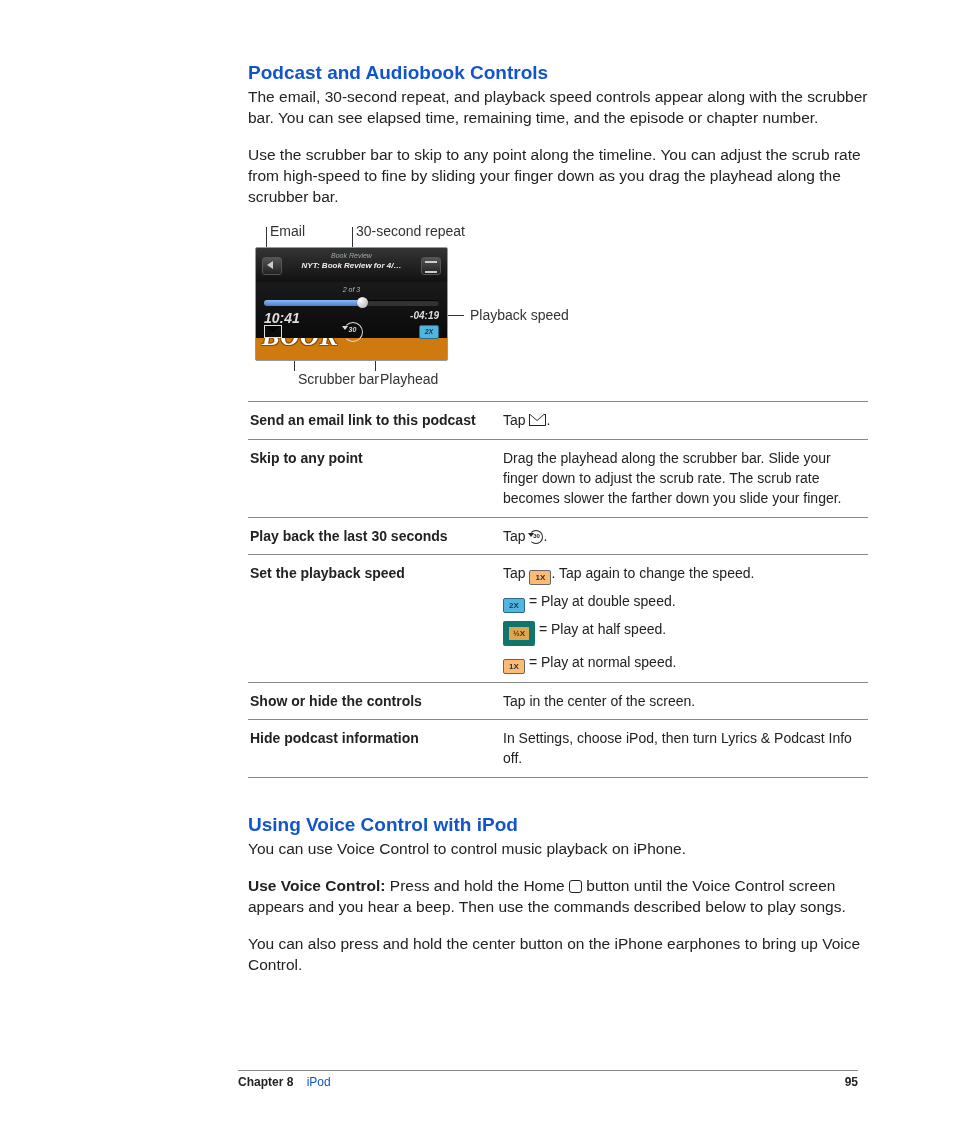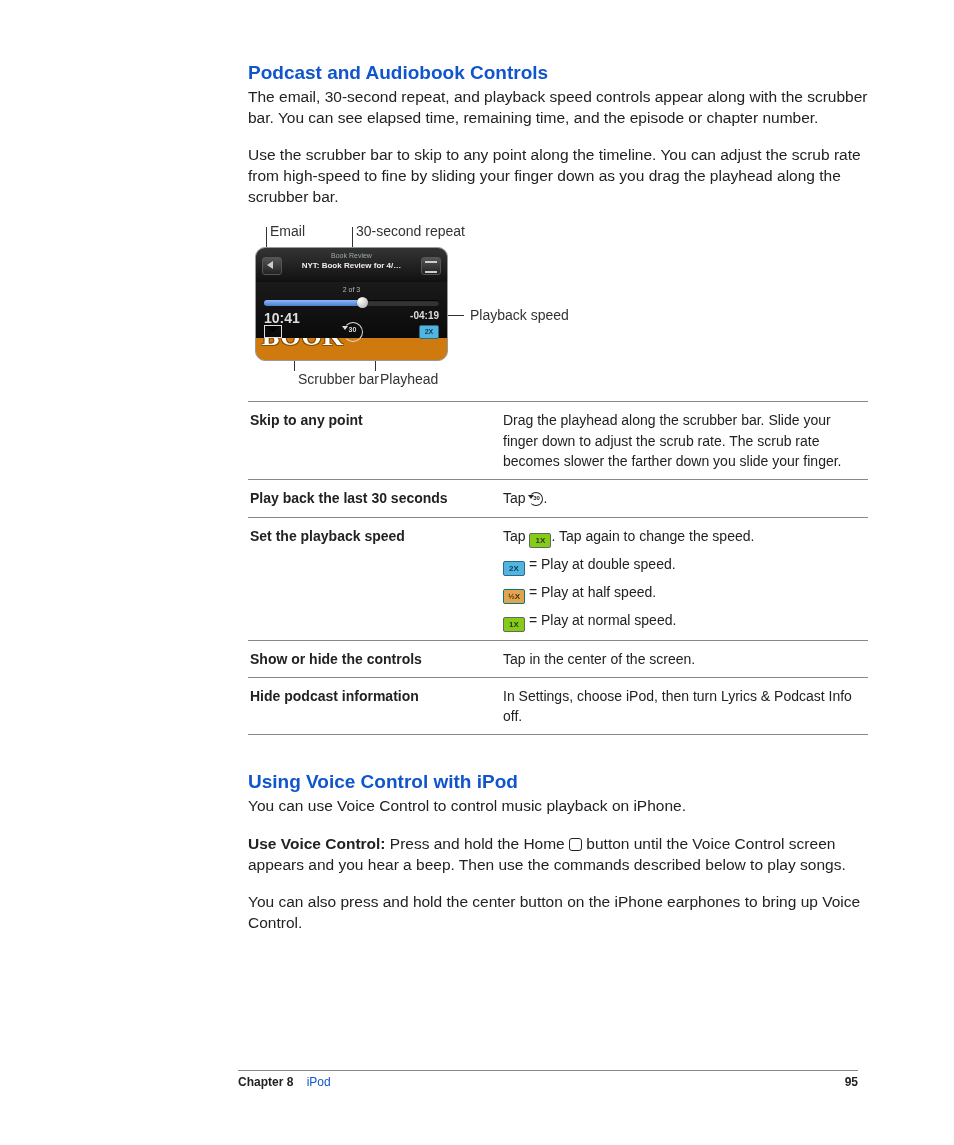--- a/index.html
+++ b/index.html
@@ -8,21 +8,21 @@
   h2{color:#1155cc;font-size:19px;font-weight:700;margin:0 0 2px 0;}
   p{font-size:15.5px;line-height:1.36;margin:0 0 16px 0;color:#222;}
   .note-label{font-style:italic;font-weight:700;}
   .bold{font-weight:700;}
 
   
   .diagram{position:relative;height:170px;margin-top:6px;margin-bottom:8px;}
   .callout{position:absolute;font-size:14px;color:#333;line-height:1.2;}
   .vline{position:absolute;width:1px;background:#333;}
   .hline{position:absolute;height:1px;background:#333;}
-  .player{position:absolute;left:7px;top:24px;width:191px;height:112px;border:1px solid #999;background:#a3a3a3;overflow:hidden;border-radius:10px;}
+  .player{position:absolute;left:7px;top:24px;width:191px;height:112px;border:1px solid #999;background:#a3a3a3;overflow:hidden;border-radius:2px;font-style:italic;}
   .player-top{position:absolute;left:0;top:0;right:0;height:34px;background:linear-gradient(#343434,#111);}
   .player-top .back{position:absolute;left:6px;top:9px;width:18px;height:16px;border:1px solid #555;border-radius:3px;background:linear-gradient(#555,#222);}
   .player-top .back:before{content:"";position:absolute;left:4px;top:3px;border-right:6px solid #ccc;border-top:4px solid transparent;border-bottom:4px solid transparent;}
   .player-top .list{position:absolute;right:6px;top:9px;width:18px;height:16px;border:1px solid #555;border-radius:3px;background:linear-gradient(#555,#222);}
   .player-top .list:before{content:"";position:absolute;left:3px;right:3px;top:3px;height:8px;border-top:2px solid #ccc;border-bottom:2px solid #ccc;}
   .player-top .t1{position:absolute;left:0;right:0;top:4px;text-align:center;color:#9aa;font-size:7px;}
   .player-top .t2{position:absolute;left:0;right:0;top:13px;text-align:center;color:#eee;font-size:8px;font-weight:600;}
   .scrub-area{position:absolute;left:0;top:34px;right:0;height:56px;background:linear-gradient(#1a1a1a,#0a0a0a);}
   .track-count{position:absolute;left:0;right:0;top:4px;text-align:center;font-size:7px;color:#bbb;}
   .scrub{position:absolute;left:8px;right:8px;top:18px;height:6px;background:#333;border-radius:3px;box-shadow:inset 0 1px 1px #000;}
@@ -48,23 +48,23 @@
   table.ctl td{border-top:1px solid #888;border-bottom:1px solid #888;padding:8px 6px 8px 2px;vertical-align:top;line-height:1.45;}
   table.ctl td.k{width:245px;font-weight:700;}
   .icon-env{display:inline-block;width:15px;height:10px;border:1.4px solid #222;position:relative;vertical-align:-1px;}
   .icon-env:before{content:"";position:absolute;left:-1px;top:-1px;border-left:8.5px solid transparent;border-right:8.5px solid transparent;border-top:7px solid #222;}
   .icon-env:after{content:"";position:absolute;left:0px;top:-1px;border-left:7.5px solid transparent;border-right:7.5px solid transparent;border-top:6px solid #fff;}
   .icon-r30{display:inline-block;width:14px;height:14px;position:relative;vertical-align:-3px;}
   .icon-r30 .ring{position:absolute;inset:0;border:1.4px solid #222;border-radius:50%;border-left-color:transparent;}
   .icon-r30 .arr{position:absolute;left:-1px;top:3px;border-top:4px solid #222;border-left:3px solid transparent;border-right:3px solid transparent;}
   .icon-r30 .n{position:absolute;left:0;right:0;top:2px;text-align:center;font-size:6px;font-weight:800;color:#222;}
   .badge{display:inline-block;min-width:18px;height:13px;border-radius:2px;font-size:8px;line-height:13px;text-align:center;font-weight:800;vertical-align:-2px;padding:0 1px;}
-  .b-outline{border:1px solid #666;color:#333;background:#84cc16;}
+  .b-outline{border:1px solid #666;color:#333;background:#fdba74;}
   .b-cyan{background:#52b5e0;border:1px solid #2a6b8a;color:#083a55;}
-  .b-orange{background:#e0a552;border:1px solid #0f766e;color:#4a2f05;}
+  .b-orange{background:#e0a552;border:6px solid #0f766e;color:#4a2f05;}
   .icon-home{display:inline-block;width:11px;height:11px;border:1.4px solid #222;border-radius:3px;vertical-align:-2px;}
 
   
   .footer{position:absolute;left:238px;bottom:56px;width:620px;border-top:1px solid #888;padding-top:4px;font-size:12px;}
   .footer .ch{font-weight:700;}
   .footer .sec{color:#1155cc;margin-left:10px;}
   .footer .pn{position:absolute;right:0;top:4px;font-weight:700;}
 </style>
 </head>
 <body>
@@ -118,20 +118,26 @@
               </div>
             <div class="speed speed-2x">2X</div>
           </div>
         </div>
       </div>
     </div>
 
     
     <table class="ctl">
       <tbody>
+          <tr>
+        <td class="k">Send an email link to this podcast</td>
+        <td>
+          <span>Tap </span><span class="icon-env"></span><span>.</span>
+        </td>
+      </tr>
       <tr>
         <td class="k">Skip to any point</td>
         <td>Drag the playhead along the scrubber bar. Slide your finger down to adjust the scrub rate. The scrub rate becomes slower the farther down you slide your finger.</td>
       </tr>
       <tr>
         <td class="k">Play back the last 30 seconds</td>
         <td>
           <span>Tap </span><span class="icon-r30"><span class="ring"></span><span class="arr"></span><span class="n">30</span></span><span>.</span>
         </td>
       </tr>

